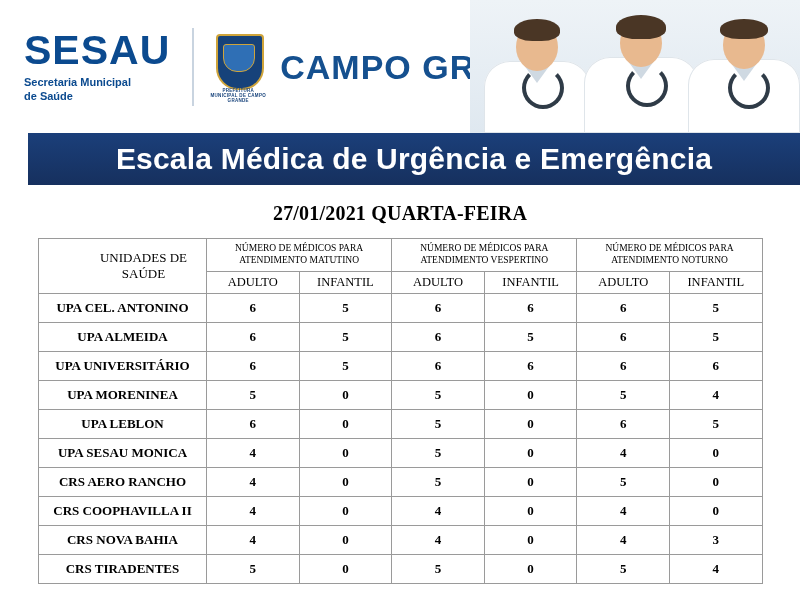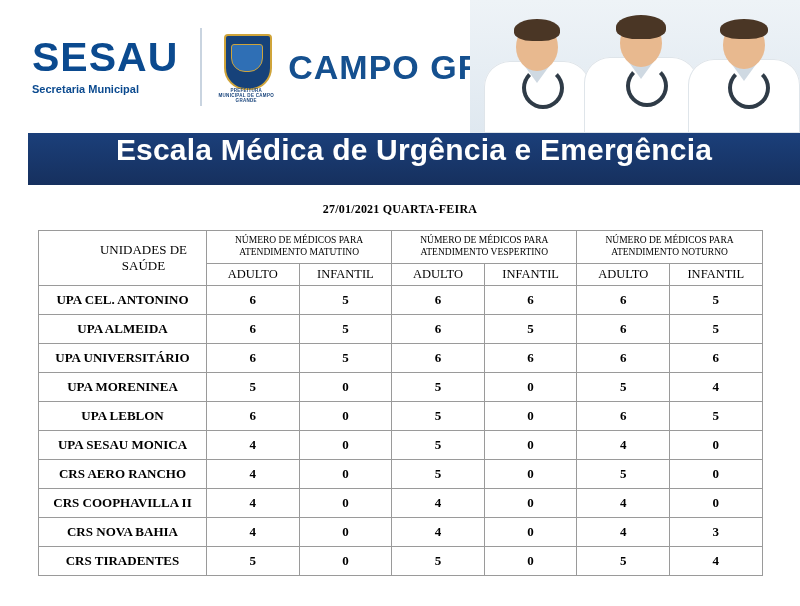--- a/index.html
+++ b/index.html
@@ -19,21 +19,20 @@
     height: 606px;
     background: #ffffff;
   }
 
   
   .header {
     position: relative;
     height: 133px;
     background: #ffffff;
     overflow: hidden;
-    margin-left: 8px;
   }
   .header-inner {
     display: flex;
     align-items: center;
     height: 133px;
     padding-left: 24px;
     box-sizing: border-box;
   }
   .sesau {
     font-family: "Liberation Sans", sans-serif;
@@ -163,36 +162,37 @@
     border: 4px solid #2f3b47;
     border-top-color: transparent;
     border-radius: 50%;
   }
 
   
   .titlebar {
     height: 52px;
     background: linear-gradient(180deg,#1b3f7a 0%,#16305e 100%);
     display: flex;
+    align-items: center;
     justify-content: center;
     margin-left: 28px;
   }
   .titlebar h1 {
     margin: 0;
     color: #ffffff;
     font-family: "Liberation Sans", sans-serif;
     font-size: 30px;
     font-weight: bold;
     letter-spacing: .2px;
   }
 
   
   .date-line {
     text-align: center;
-    font-size: 12px;
+    font-size: 20px;
     font-weight: bold;
     padding: 17px 0 13px 0;
     color: #000000;
     letter-spacing: .2px;
   }
 
   
   .table-wrap {
     padding: 0 38px;
   }
@@ -246,20 +246,21 @@
 <body>
 
 <div class="page">
 
   <div class="header">
     <div class="header-inner">
       <div class="sesau">
         <div class="sesau-title">SESAU</div>
         <div class="sesau-sub">
           <div>Secretaria Municipal</div>
+          <div>de Saúde</div>
         </div>
       </div>
 
       <div class="divider-v"></div>
 
       <div class="brasao">
         <div class="brasao-shield"></div>
         <div class="brasao-inner"></div>
         <div class="brasao-text">PREFEITURA MUNICIPAL DE CAMPO GRANDE</div>
       </div>

